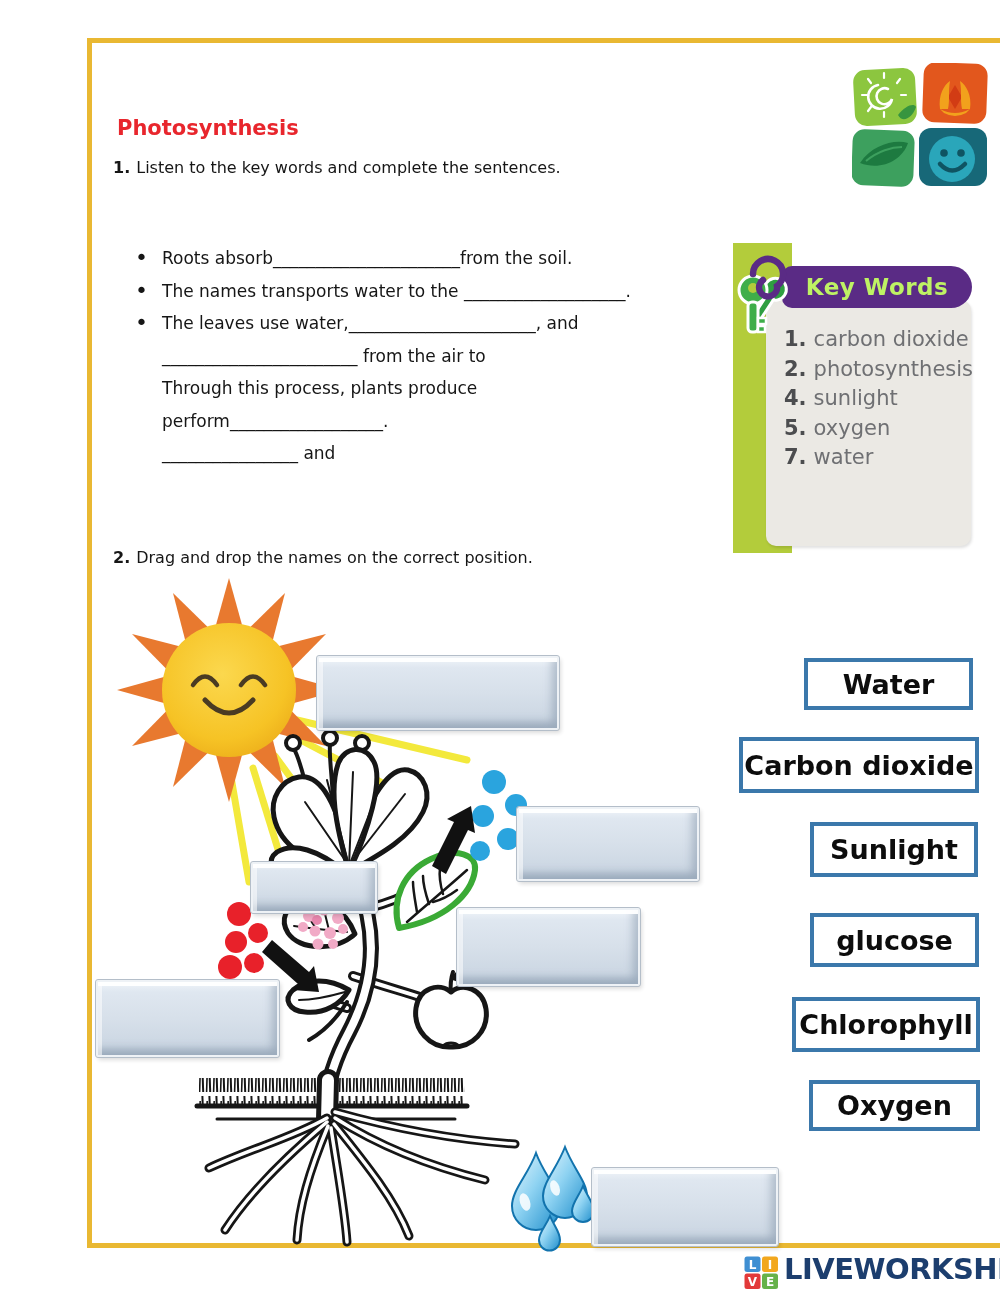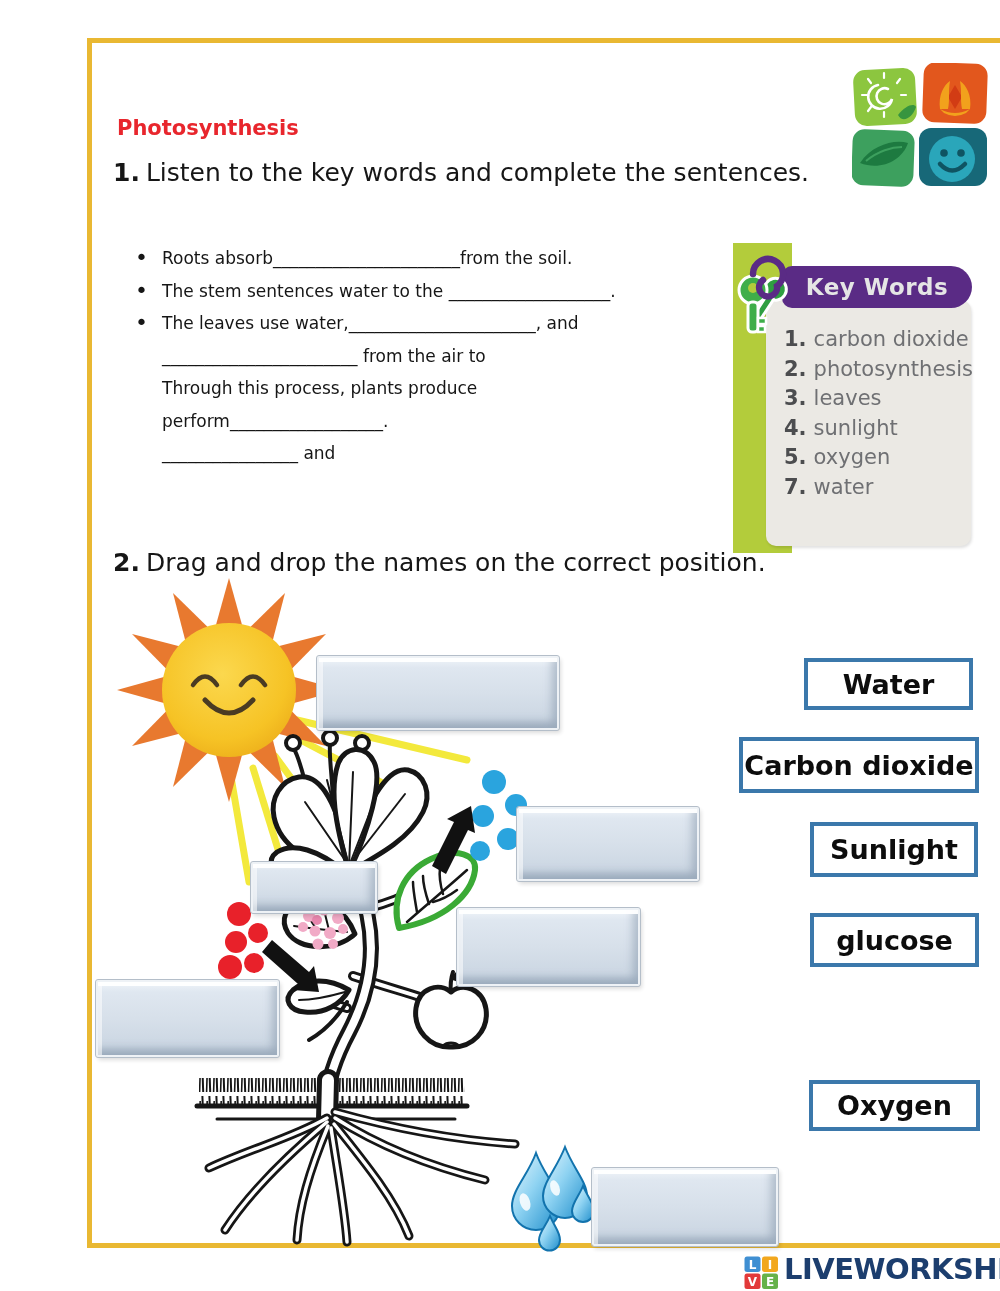--- a/index.html
+++ b/index.html
@@ -1,33 +1,33 @@
 <!DOCTYPE html>
 <html><head>
 <meta charset="utf-8">
 <style>
   html,body{margin:0;padding:0;background:#fff;}
   .sheet{position:relative;width:988px;height:1291px;background:#fff;overflow:hidden;
          font-family:"DejaVu Sans","Liberation Sans",sans-serif;color:#161616;margin-left:47px;}
   .page-border{position:absolute;left:40px;top:38px;width:912px;height:1200px;
          border:5px solid #e9b832;}
   .title{position:absolute;left:70px;top:116px;margin:0;font-size:21px;font-weight:bold;color:#e8262d;}
-  .instr{position:absolute;font-size:25px;color:#161616;}
+  .instr{position:absolute;font-size:16px;color:#161616;}
   .instr b{font-weight:bold;margin-right:6px;}
   #instr1{left:66px;top:158px;}
   #instr2{left:66px;top:548px;}
   .sentences{position:absolute;left:88px;top:242px;width:590px;font-size:17px;line-height:32.5px;}
   .srow{position:relative;padding-left:27px;height:32.5px;white-space:nowrap;}
   .srow.b::before{content:"\2022";position:absolute;left:0;top:0;font-size:22px;}
   
   .kw-bar{position:absolute;left:686px;top:243px;width:59px;height:310px;background:#b3cc3b;}
   .kw-body{position:absolute;left:719px;top:300px;width:205px;height:246px;background:#ebe9e4;
            border-radius:10px;box-shadow:1px 2px 3px rgba(0,0,0,.12);}
   .kw-banner{position:absolute;left:735px;top:266px;width:190px;height:42px;background:#5a2b85;
-           border-radius:10px 21px 21px 10px;color:#e5e5e5;font-weight:bold;font-size:23px;
+           border-radius:10px 21px 21px 10px;color:#bef264;font-weight:bold;font-size:23px;
            display:flex;align-items:center;justify-content:center;letter-spacing:.5px;}
   .kw-list{position:absolute;left:737px;top:325px;font-size:21px;line-height:29.5px;}
   .kw-item .n{font-weight:bold;color:#4c4d4f;margin-right:7px;}
   .kw-item .w{color:#6f7073;}
   .kw-key{position:absolute;left:684px;top:246px;width:66px;height:96px;}
   
   .logo-top{position:absolute;left:805px;top:63px;width:137px;height:124px;}
   
   .diagram{position:absolute;left:0;top:0;width:1000px;height:1291px;}
   
@@ -61,35 +61,34 @@
 
 <div class="sheet">
   <div class="page-border"></div>
 
   <h1 class="title">Photosynthesis</h1>
 
   <div class="instr" id="instr1"><b>1.</b><span>Listen to the key words and complete the sentences.</span></div>
 
   <div class="sentences">
     <div class="srow b"><span>Roots absorb______________________from the soil.</span></div>
-    <div class="srow b"><span>The stem sentences water to the ___________________.</span></div>
+    <div class="srow b"><span>The names transports water to the ___________________.</span></div>
     <div class="srow b"><span>The leaves use water,______________________, and</span></div>
     <div class="srow"><span>_______________________ from the air to</span></div>
     <div class="srow"><span>Through this process, plants produce</span></div>
     <div class="srow"><span>perform__________________.</span></div>
     <div class="srow"><span>________________ and</span></div>
   </div>
 
   <div class="kw-bar"></div>
   <div class="kw-body"></div>
   <div class="kw-banner">Key Words</div>
   <div class="kw-list">
     <div class="kw-item"><span class="n">1.</span><span class="w">carbon dioxide</span></div>
     <div class="kw-item"><span class="n">2.</span><span class="w">photosynthesis</span></div>
-    <div class="kw-item"><span class="n">3.</span><span class="w">leaves</span></div>
     <div class="kw-item"><span class="n">4.</span><span class="w">sunlight</span></div>
     <div class="kw-item"><span class="n">5.</span><span class="w">oxygen</span></div>
     <div class="kw-item"><span class="n">7.</span><span class="w">water</span></div>
   </div>
   <svg class="kw-key" viewBox="0 0 66 96">
     <g transform="rotate(33 40 50)">
       <circle cx="40" cy="42" r="11" fill="#2f9e41" stroke="#fff" stroke-width="3"></circle>
       <rect x="36" y="50" width="8" height="32" rx="3" fill="#2f9e41" stroke="#fff" stroke-width="3"></rect>
     </g>
     <circle cx="22" cy="44" r="14" fill="#3fae49" stroke="#fff" stroke-width="3"></circle>
@@ -322,20 +321,21 @@
   <div class="dropzone" id="dz2"></div>
   <div class="dropzone" id="dz3"></div>
   <div class="dropzone" id="dz4"></div>
   <div class="dropzone" id="dz5"></div>
   <div class="dropzone" id="dz6"></div>
 
   <div class="draglabel" id="dl0">Water</div>
   <div class="draglabel" id="dl1">Carbon dioxide</div>
   <div class="draglabel" id="dl2">Sunlight</div>
   <div class="draglabel" id="dl3">glucose</div>
+  <div class="draglabel" id="dl4">Chlorophyll</div>
   <div class="draglabel" id="dl5">Oxygen</div>
 
   <svg class="brand-tiles" viewBox="0 0 36 34">
     <rect x="0.5" y="0.5" width="16" height="15.5" rx="2.5" fill="#3f8fd2"></rect>
     <rect x="18" y="0.5" width="16" height="15.5" rx="2.5" fill="#f2a71d"></rect>
     <rect x="0.5" y="17.5" width="16" height="15.5" rx="2.5" fill="#e23a3a"></rect>
     <rect x="18" y="17.5" width="16" height="15.5" rx="2.5" fill="#66b24a"></rect>
     <g fill="#fff" font-family="DejaVu Sans, Liberation Sans, sans-serif" font-size="12" font-weight="bold" text-anchor="middle">
       <text x="8.5" y="12.5">L</text>
       <text x="26" y="12.5">I</text>

